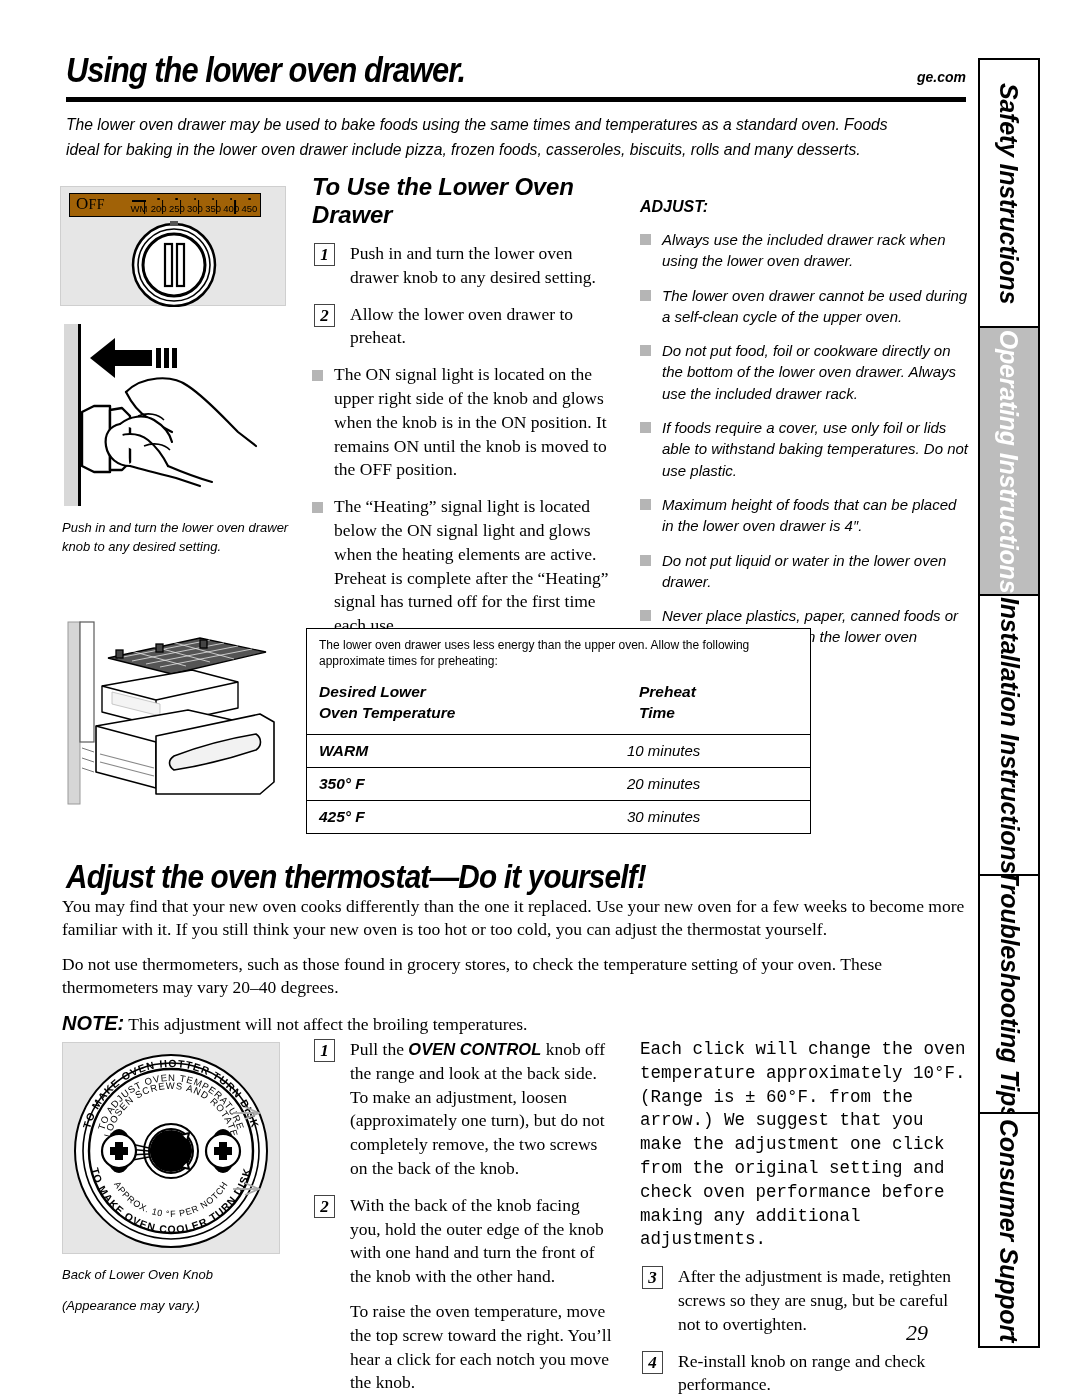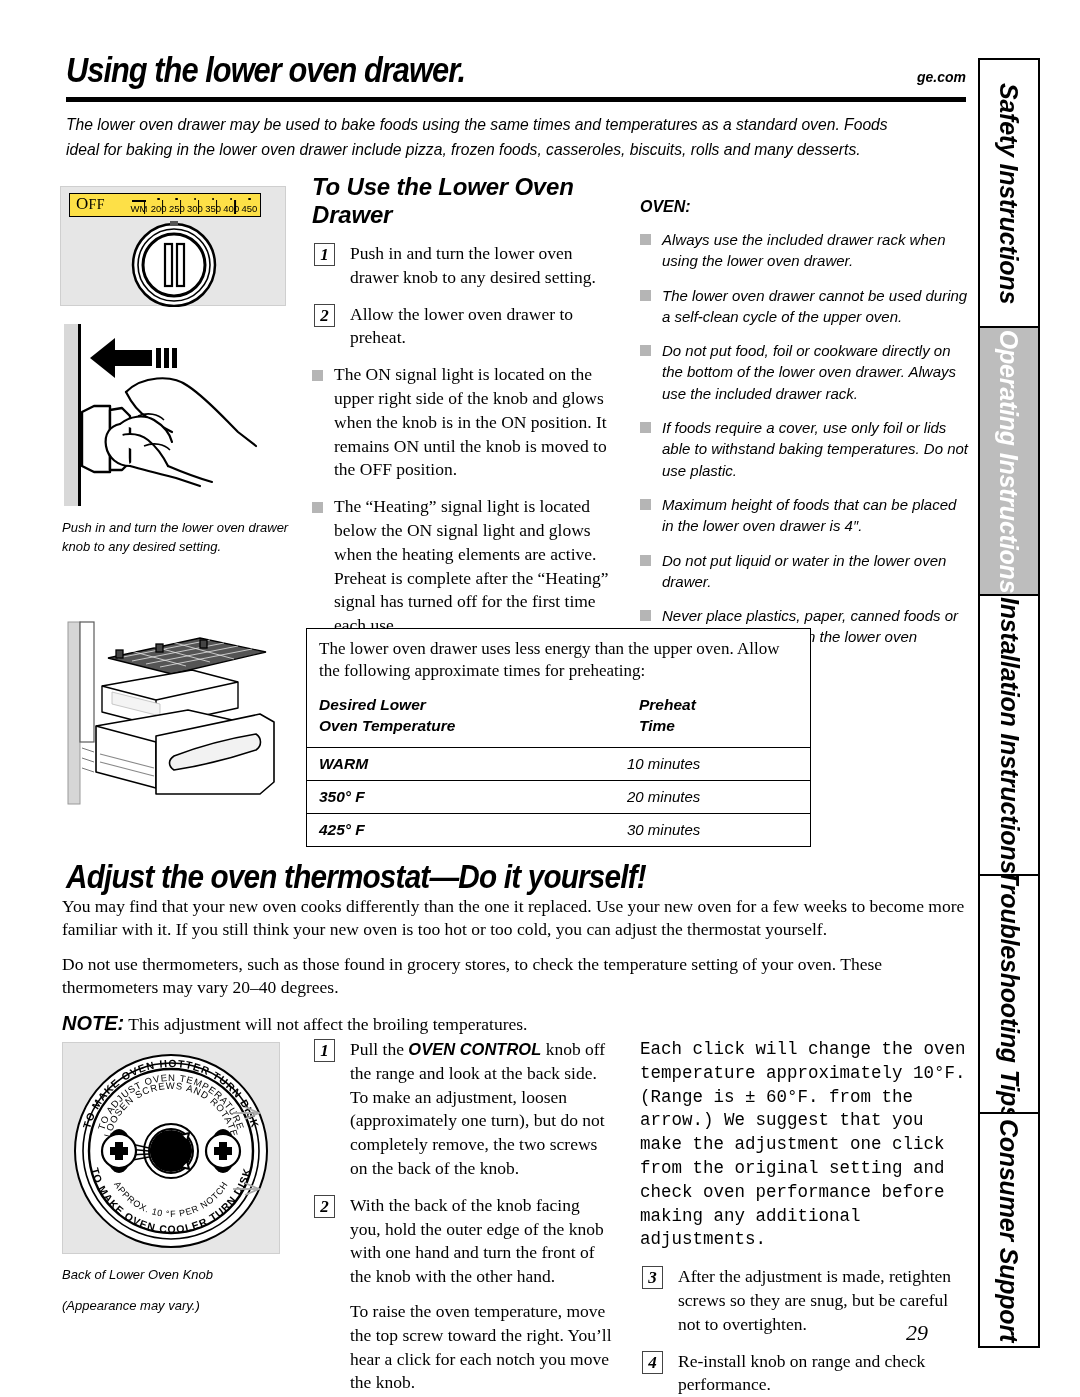--- a/index.html
+++ b/index.html
@@ -81,21 +81,21 @@
     font-style: italic; font-size: 13px; line-height: 1.45;
     width: 240px;
   }
   #cap-knob { left: 62px; top: 519px; }
   #cap-back { left: 62px; top: 1266px; }
   #cap-back .c2 { display:block; margin-top: 12px; }
 
   
   .scale-strip {
     position: absolute; left: 8px; top: 6px; right: 24px; height: 24px;
-    border: 1.5px solid #000; background: #fde047;
+    border: 1.5px solid #000; background: #a16207;
     display: flex; align-items: flex-end;
   }
   .scale-off {
     font-family: "Liberation Serif", serif;
     font-size: 14px; padding: 0 4px 2px 6px; letter-spacing: .3px;
   }
   .scale-off b { font-size: 17px; font-weight: normal; }
   .ticks { flex: 1; position: relative; height: 100%; }
   .tk { position: absolute; bottom: 2px; font-size: 9.5px; font-family: "Liberation Sans", sans-serif; transform: translateX(-50%); }
   .tk .lbl { display:block; text-align:center; }
@@ -142,21 +142,21 @@
   .note::before {
     content: ""; position: absolute; left: 0; top: 5px;
     width: 11px; height: 11px; background: #b5b5b5;
   }
 
   
   #preheat {
     position: absolute; left: 306px; top: 628px; width: 505px;
     border: 1.6px solid #000; background: #fff;
   }
-  .pt-lead { padding: 9px 12px 4px; font-family: Liberation Serif, serif; font-size: 17px; line-height: 1.32; }
+  .pt-lead { padding: 9px 12px 4px; font-family: Liberation Sans, sans-serif; font-size: 12px; line-height: 1.32; }
   .pt-head { display: flex; padding: 8px 12px 10px; border-bottom: 1.6px solid #000; }
   .pt-head .c {
     font-family: "Liberation Sans", sans-serif;
     font-weight: bold; font-style: italic; font-size: 15.5px; line-height: 1.35;
   }
   .pt-head .c1 { width: 320px; }
   .pt-row { display: flex; border-bottom: 1.2px solid #000; }
   .pt-row:last-child { border-bottom: none; }
   .pt-row .c1 {
     width: 320px; padding: 7px 12px;
@@ -322,21 +322,21 @@
     <div class="step serif">
       <span class="numbox">2</span>
       <span>Allow the lower oven drawer to preheat.</span>
     </div>
 
     <div class="sq serif">The ON signal light is located on the upper right side of the knob and glows when the knob is in the ON position. It remains ON until the knob is moved to the OFF position.</div>
     <div class="sq serif">The “Heating” signal light is located below the ON signal light and glows when the heating elements are active. Preheat is complete after the “Heating” signal has turned off for the first time each use.</div>
   </div>
 
   <div id="col-notes">
-    <div class="notes-title">OVEN:</div>
+    <div class="notes-title">ADJUST:</div>
     <div class="note">Always use the included drawer rack when using the lower oven drawer.</div>
     <div class="note">The lower oven drawer cannot be used during a self-clean cycle of the upper oven.</div>
     <div class="note">Do not put food, foil or cookware directly on the bottom of the lower oven drawer. Always use the included drawer rack.</div>
     <div class="note">If foods require a cover, use only foil or lids able to withstand baking temperatures. Do not use plastic.</div>
     <div class="note">Maximum height of foods that can be placed in the lower oven drawer is 4″.</div>
     <div class="note">Do not put liquid or water in the lower oven drawer.</div>
     <div class="note">Never place plastics, paper, canned foods or combustible material in the lower oven drawer.</div>
   </div>
 
   <div class="fig" id="fig-drawer">

